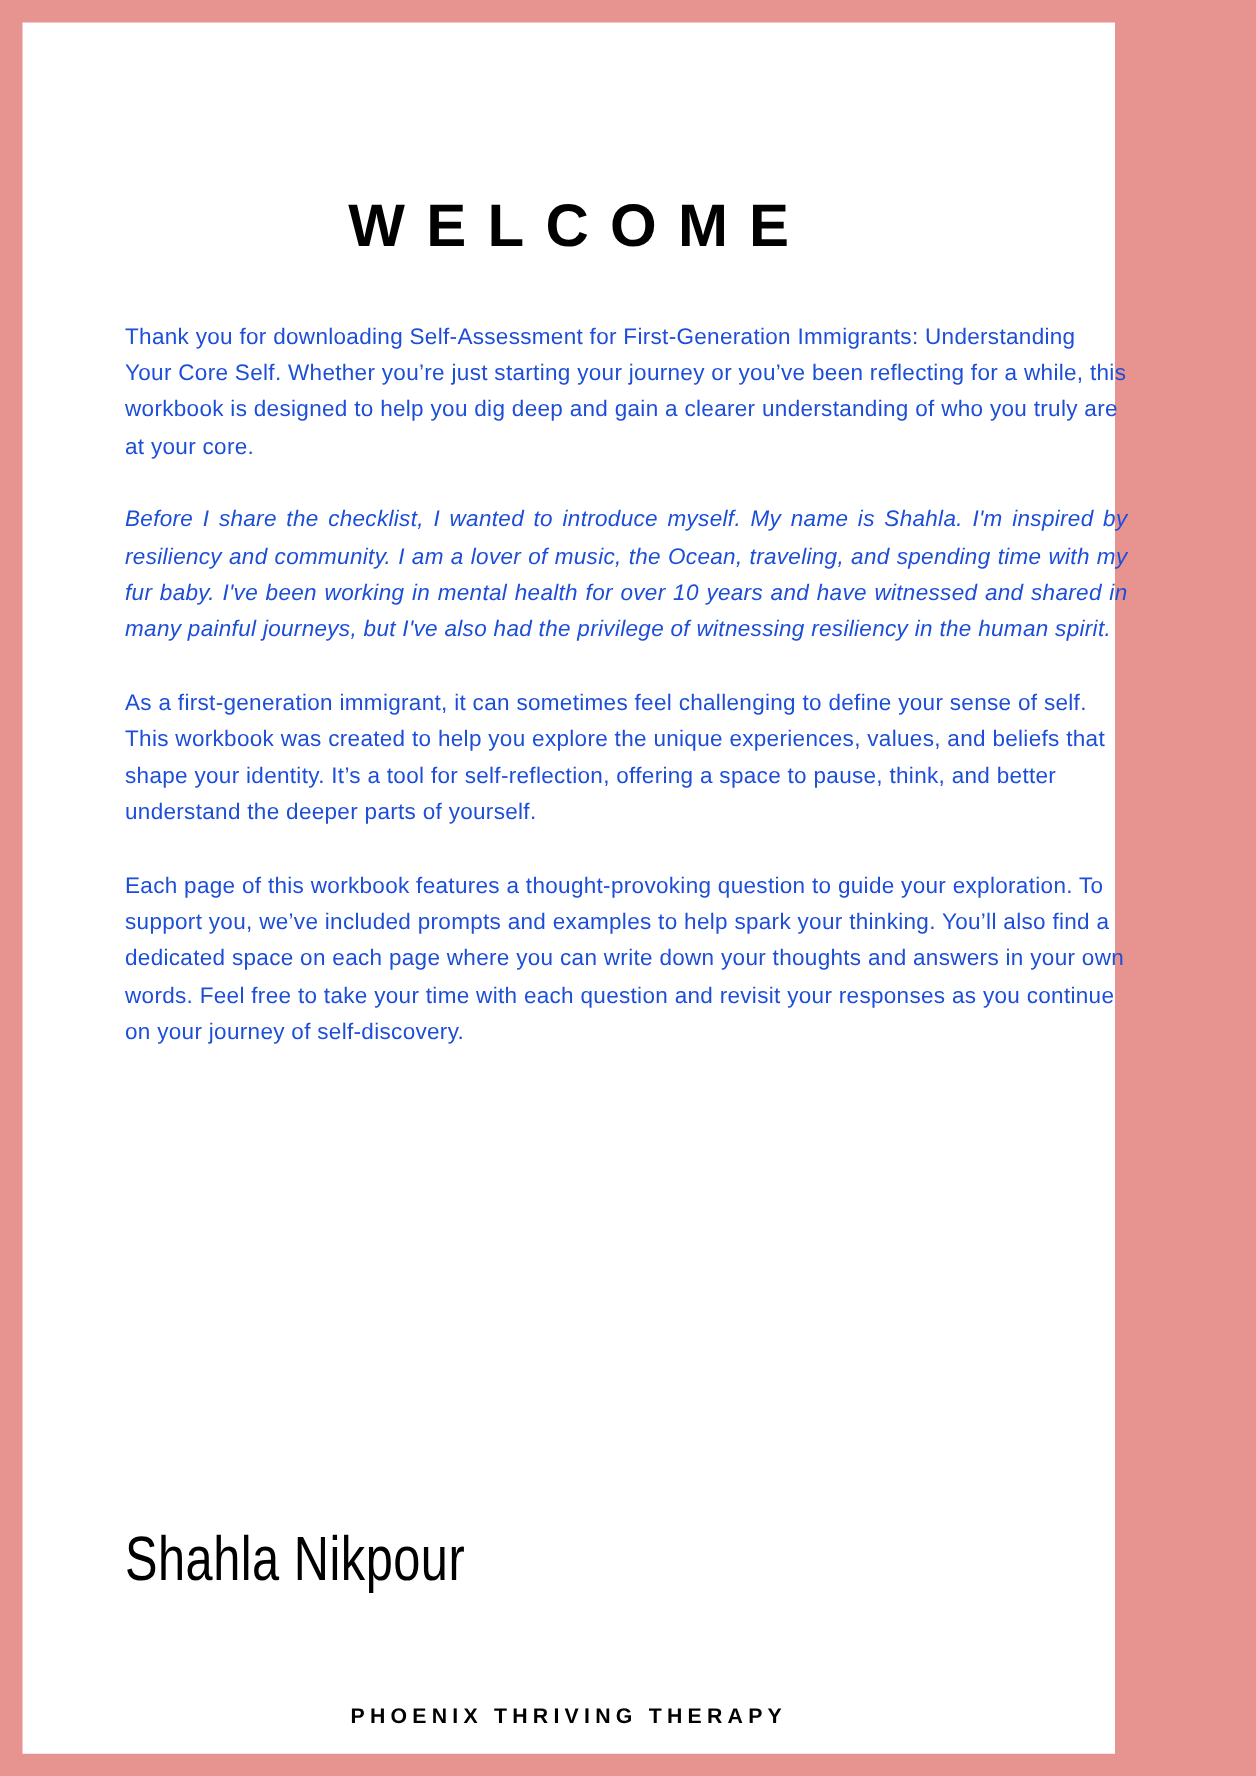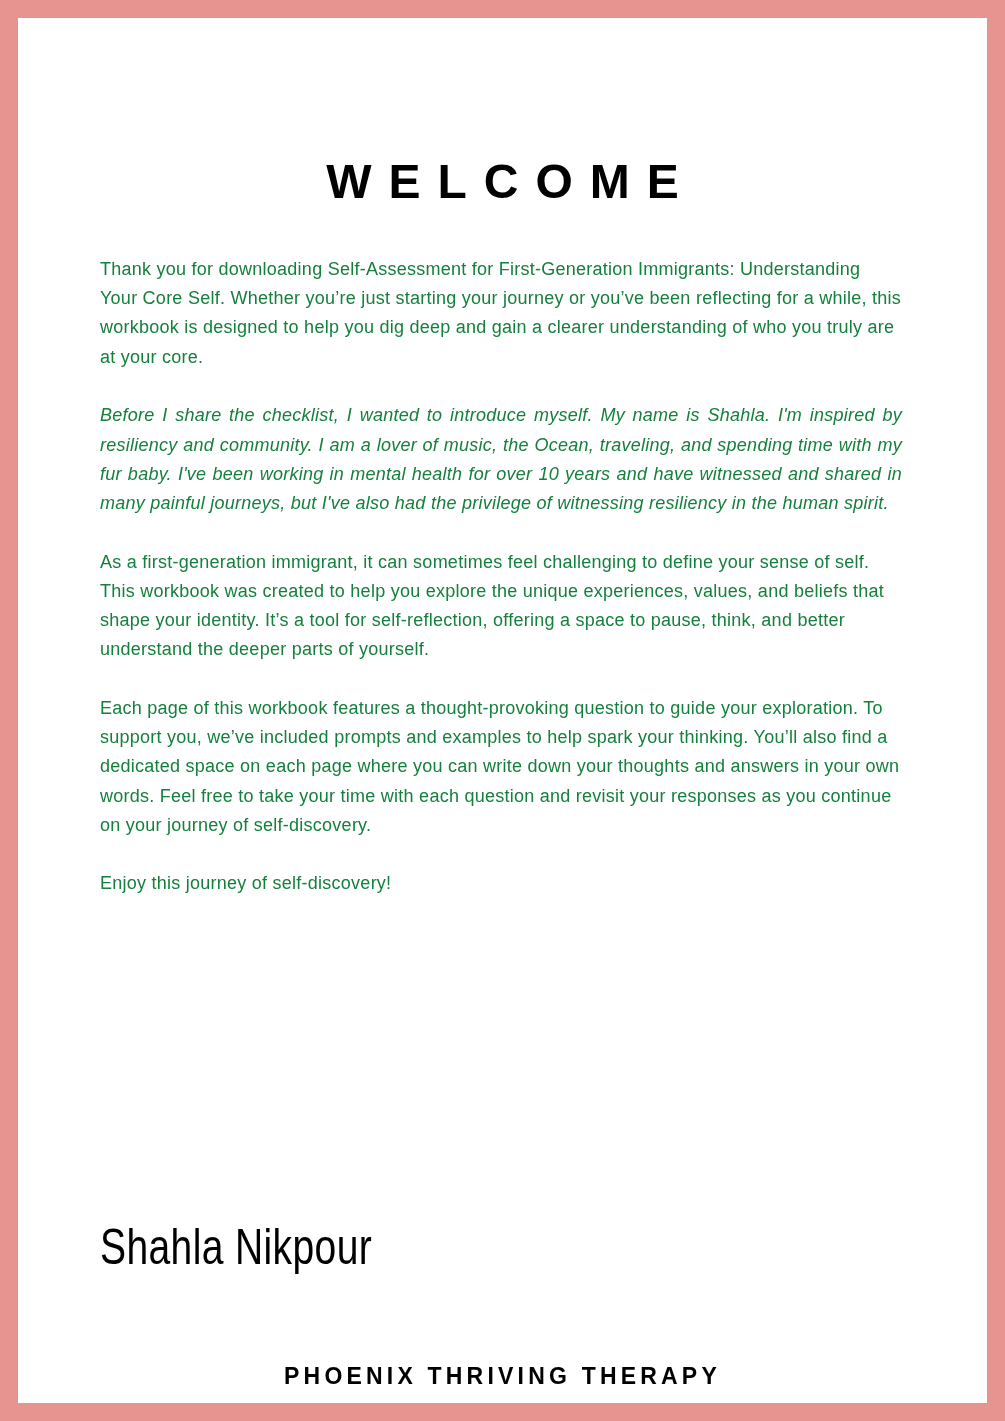--- a/index.html
+++ b/index.html
@@ -5,21 +5,21 @@
   html, body { margin: 0; padding: 0; }
   body {
     width: 1005px; height: 1421px;
     background: #E79390;
     position: relative;
     overflow: hidden;
   }
   .page {
     position: absolute;
     left: 18px; top: 18px;
-    width: 969px; height: 1385px;
+    width: 874px; height: 1385px;
     background: #ffffff;
   }
   .title {
     position: absolute;
     left: 0; right: 0; top: 136px;
     text-align: center;
     font-family: "Liberation Sans", sans-serif;
     font-weight: bold;
     font-size: 48px;
     letter-spacing: 17px;
@@ -27,56 +27,55 @@
     margin: 0;
     padding-left: 17px;
   }
   .body-text {
     position: absolute;
     left: 82px; top: 237px;
     width: 802px;
     font-family: "Liberation Sans", sans-serif;
     font-size: 18px;
     line-height: 29.2px;
-    color: #15803d;
+    color: #1d4ed8;
     letter-spacing: 0.25px;
   }
   .body-text p { margin: 0 0 29.5px 0; }
   .body-text p.justify { text-align: justify; font-style: italic; }
   .signature {
     position: absolute;
     left: 82px; top: 1200px;
     font-family: "Liberation Sans", sans-serif;
     font-size: 50px;
     color: #000000;
     transform: scaleX(0.78);
     transform-origin: left top;
     letter-spacing: 0.5px;
   }
   .footer {
     position: absolute;
     left: 0; right: 0; top: 1345px;
     text-align: center;
     font-family: "Liberation Sans", sans-serif;
     font-weight: bold;
-    font-size: 23px;
+    font-size: 17px;
     letter-spacing: 4.2px;
     color: #000000;
   }
 </style>
 </head>
 <body>
 
 <div class="page">
   <h1 class="title">WELCOME</h1>
 
   <div class="body-text">
     <p>Thank you for downloading Self-Assessment for First-Generation Immigrants: Understanding Your Core Self. Whether you’re just starting your journey or you’ve been reflecting for a while, this workbook is designed to help you dig deep and gain a clearer understanding of who you truly are at your core.</p>
     <p class="justify">Before I share the checklist, I wanted to introduce myself. My name is Shahla. I'm inspired by resiliency and community. I am a lover of music, the Ocean, traveling, and spending time with my fur baby. I've been working in mental health for over 10 years and have witnessed and shared in many painful journeys, but I've also had the privilege of witnessing resiliency in the human spirit.</p>
     <p>As a first-generation immigrant, it can sometimes feel challenging to define your sense of self. This workbook was created to help you explore the unique experiences, values, and beliefs that shape your identity. It’s a tool for self-reflection, offering a space to pause, think, and better understand the deeper parts of yourself.</p>
     <p>Each page of this workbook features a thought-provoking question to guide your exploration. To support you, we’ve included prompts and examples to help spark your thinking. You’ll also find a dedicated space on each page where you can write down your thoughts and answers in your own words. Feel free to take your time with each question and revisit your responses as you continue on your journey of self-discovery.</p>
-    <p>Enjoy this journey of self-discovery!</p>
   </div>
 
   <div class="signature">Shahla Nikpour</div>
 
   <div class="footer">PHOENIX THRIVING THERAPY</div>
 </div>
 
 </body></html>

